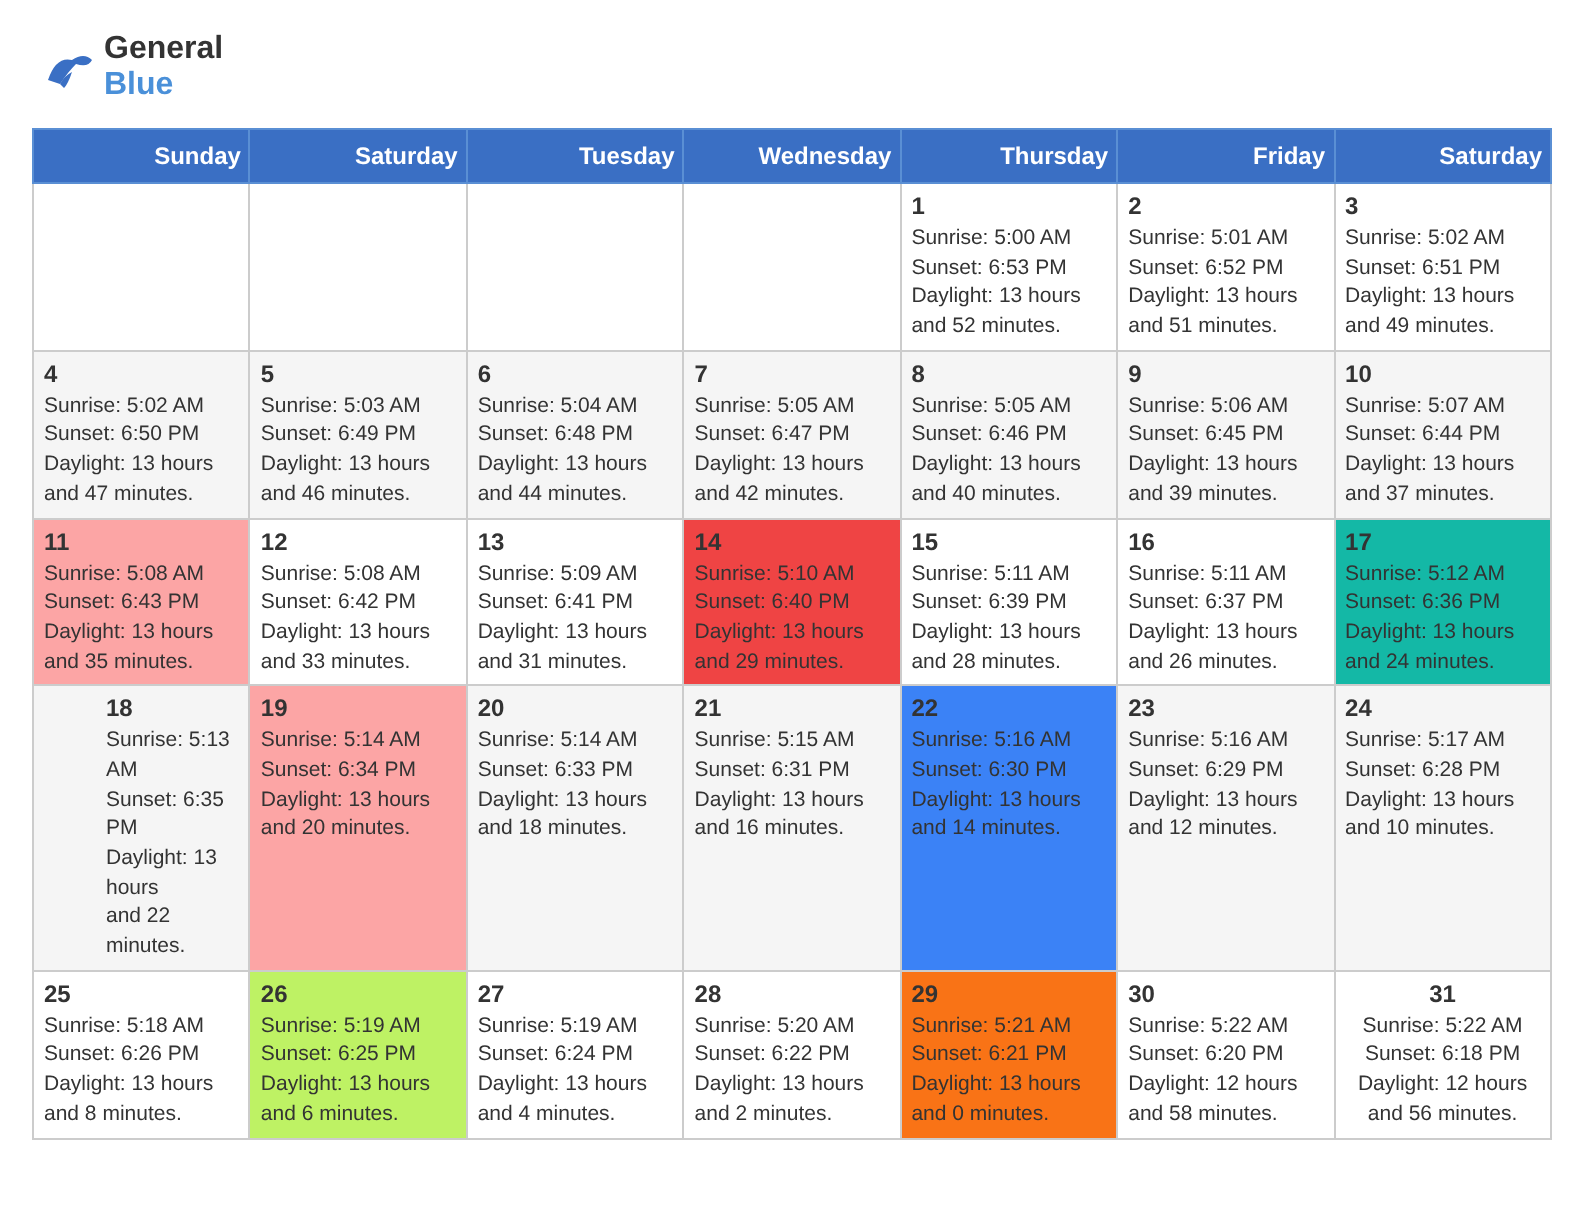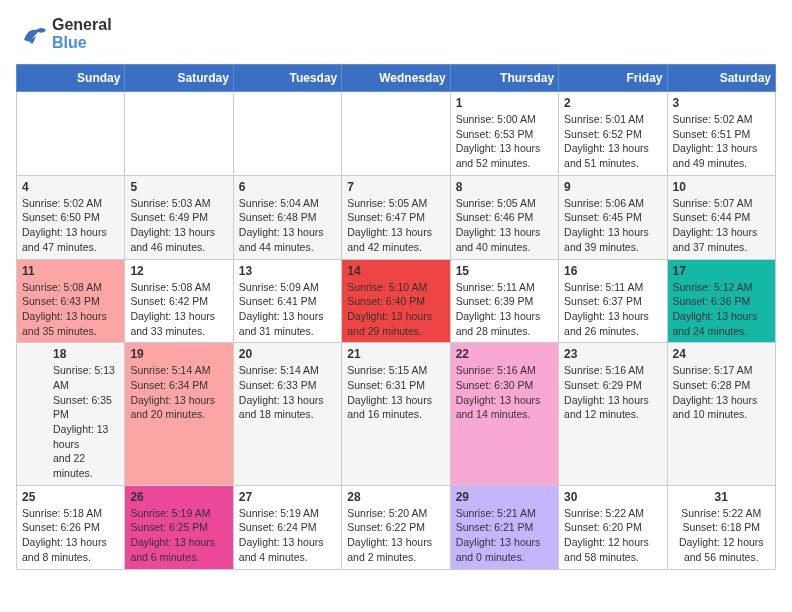--- a/index.html
+++ b/index.html
@@ -200,51 +200,51 @@
           <div class="day-info">Sunrise: 5:14 AM<br>Sunset: 6:34 PM<br>Daylight: 13 hours<br>and 20 minutes.</div>
         </td>
         <td style="background: rgb(245, 245, 245);">
           <span class="day-number">20</span>
           <div class="day-info">Sunrise: 5:14 AM<br>Sunset: 6:33 PM<br>Daylight: 13 hours<br>and 18 minutes.</div>
         </td>
         <td style="background: rgb(245, 245, 245);">
           <span class="day-number">21</span>
           <div class="day-info">Sunrise: 5:15 AM<br>Sunset: 6:31 PM<br>Daylight: 13 hours<br>and 16 minutes.</div>
         </td>
-        <td style="background: #f9a8d4;">
+        <td style="background: #3b82f6;">
           <span class="day-number">22</span>
           <div class="day-info">Sunrise: 5:16 AM<br>Sunset: 6:30 PM<br>Daylight: 13 hours<br>and 14 minutes.</div>
         </td>
         <td style="background: rgb(245, 245, 245);">
           <span class="day-number">23</span>
           <div class="day-info">Sunrise: 5:16 AM<br>Sunset: 6:29 PM<br>Daylight: 13 hours<br>and 12 minutes.</div>
         </td>
         <td style="background: rgb(245, 245, 245);">
           <span class="day-number">24</span>
           <div class="day-info">Sunrise: 5:17 AM<br>Sunset: 6:28 PM<br>Daylight: 13 hours<br>and 10 minutes.</div>
         </td>
       </tr>
       <tr>
         <td style="background: rgb(255, 255, 255);">
           <span class="day-number">25</span>
           <div class="day-info">Sunrise: 5:18 AM<br>Sunset: 6:26 PM<br>Daylight: 13 hours<br>and 8 minutes.</div>
         </td>
-        <td style="background: #ec4899;">
+        <td style="background: #bef264;">
           <span class="day-number">26</span>
           <div class="day-info">Sunrise: 5:19 AM<br>Sunset: 6:25 PM<br>Daylight: 13 hours<br>and 6 minutes.</div>
         </td>
         <td style="background: rgb(255, 255, 255);">
           <span class="day-number">27</span>
           <div class="day-info">Sunrise: 5:19 AM<br>Sunset: 6:24 PM<br>Daylight: 13 hours<br>and 4 minutes.</div>
         </td>
         <td style="background: rgb(255, 255, 255);">
           <span class="day-number">28</span>
           <div class="day-info">Sunrise: 5:20 AM<br>Sunset: 6:22 PM<br>Daylight: 13 hours<br>and 2 minutes.</div>
         </td>
-        <td style="background: #c4b5fd;">
+        <td style="background: #f97316;">
           <span class="day-number">29</span>
           <div class="day-info">Sunrise: 5:21 AM<br>Sunset: 6:21 PM<br>Daylight: 13 hours<br>and 0 minutes.</div>
         </td>
         <td style="background: rgb(255, 255, 255);">
           <span class="day-number">30</span>
           <div class="day-info">Sunrise: 5:22 AM<br>Sunset: 6:20 PM<br>Daylight: 12 hours<br>and 58 minutes.</div>
         </td>
         <td style="background: rgb(255, 255, 255); text-align: center;">
           <span class="day-number">31</span>
           <div class="day-info">Sunrise: 5:22 AM<br>Sunset: 6:18 PM<br>Daylight: 12 hours<br>and 56 minutes.</div>

